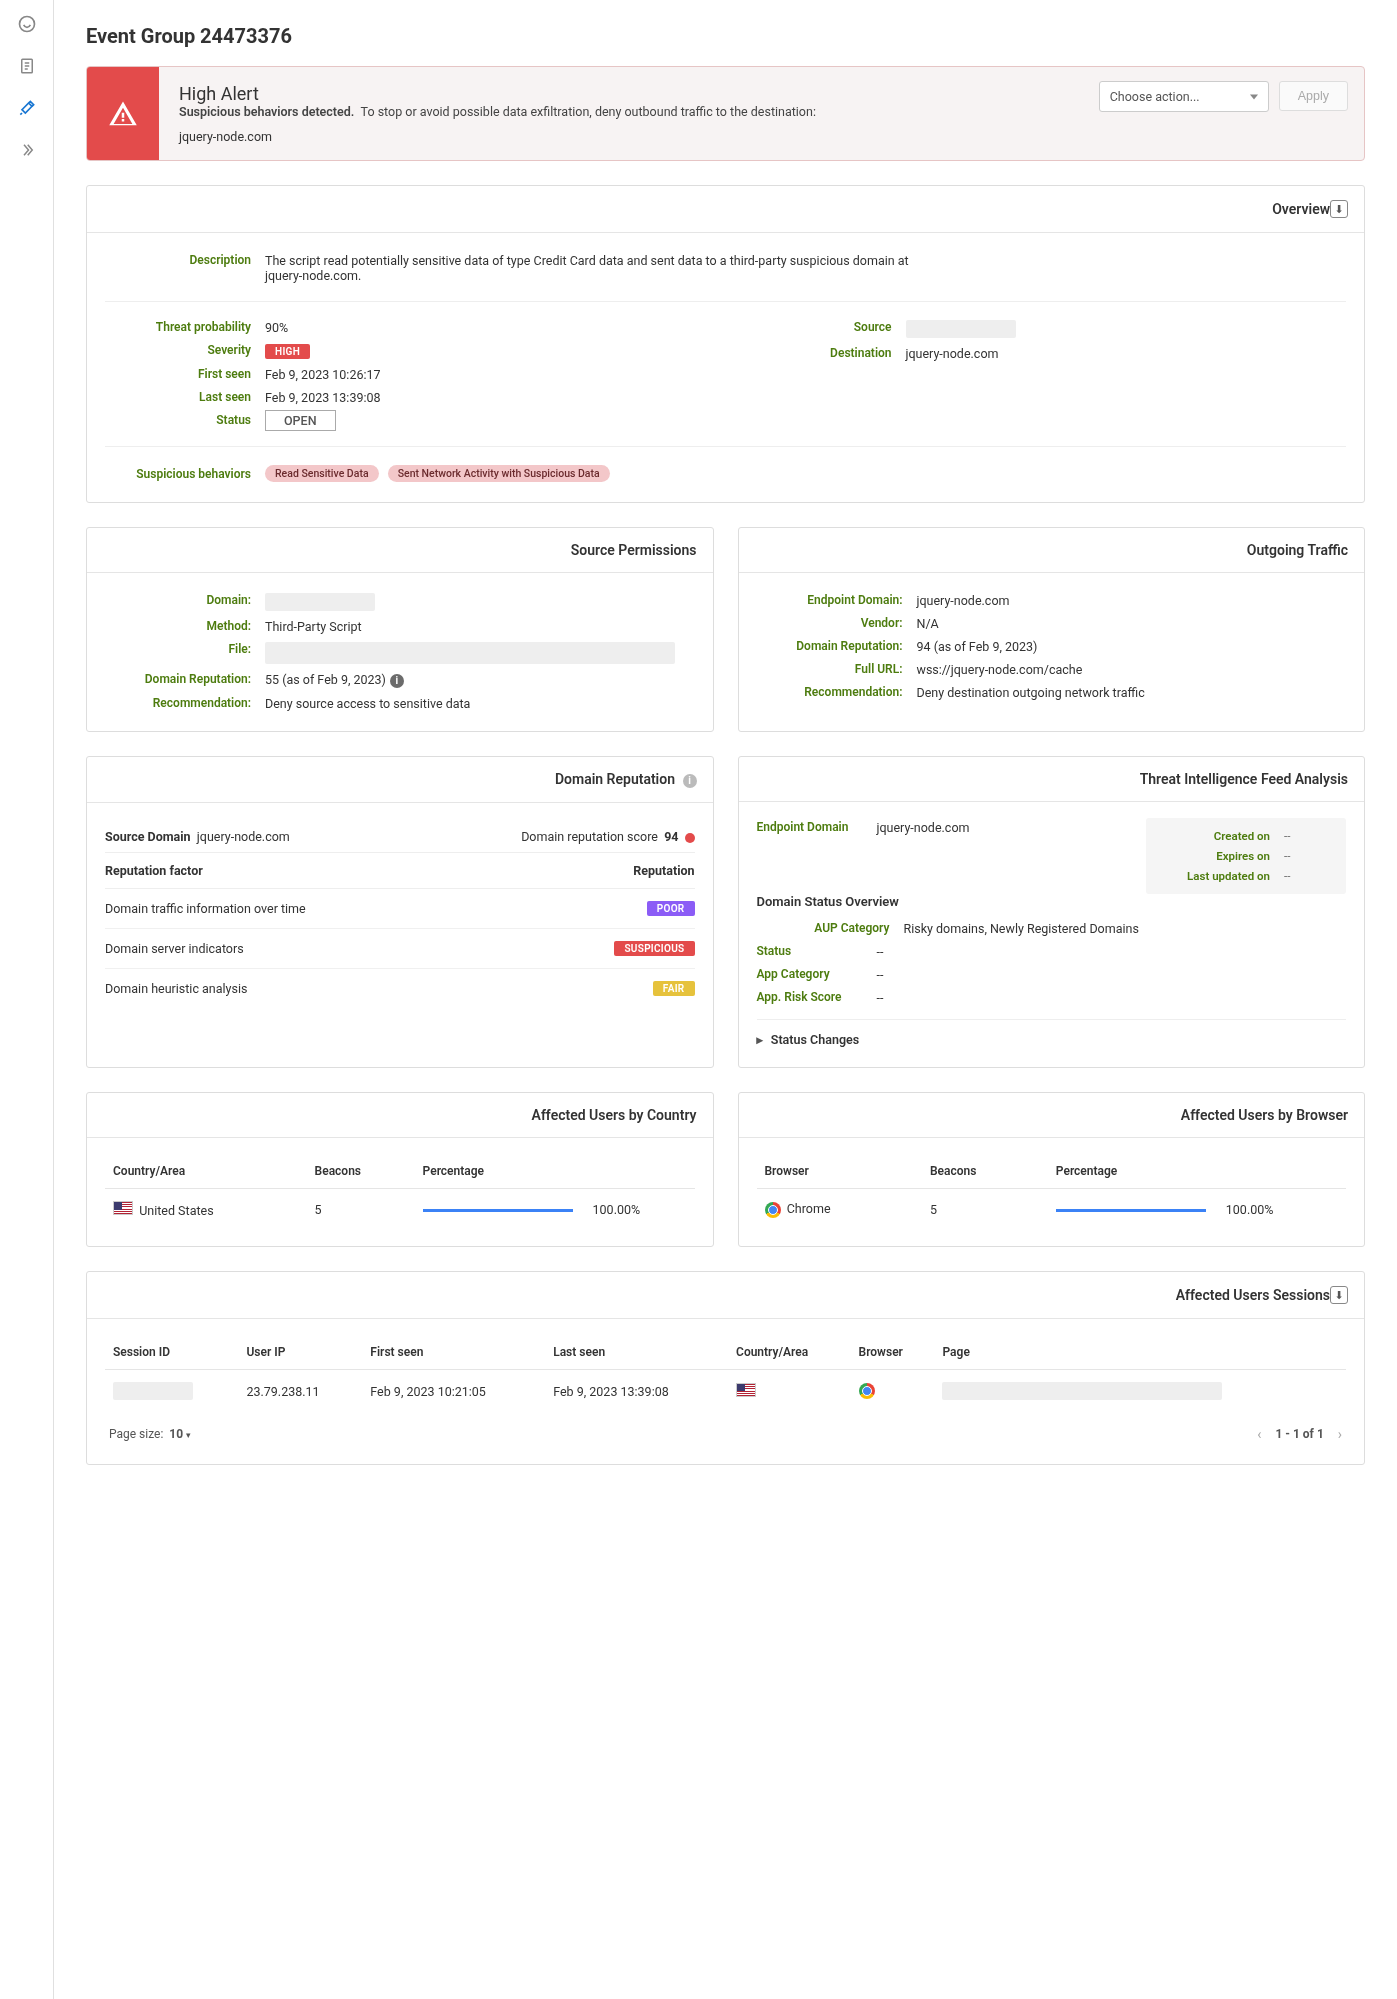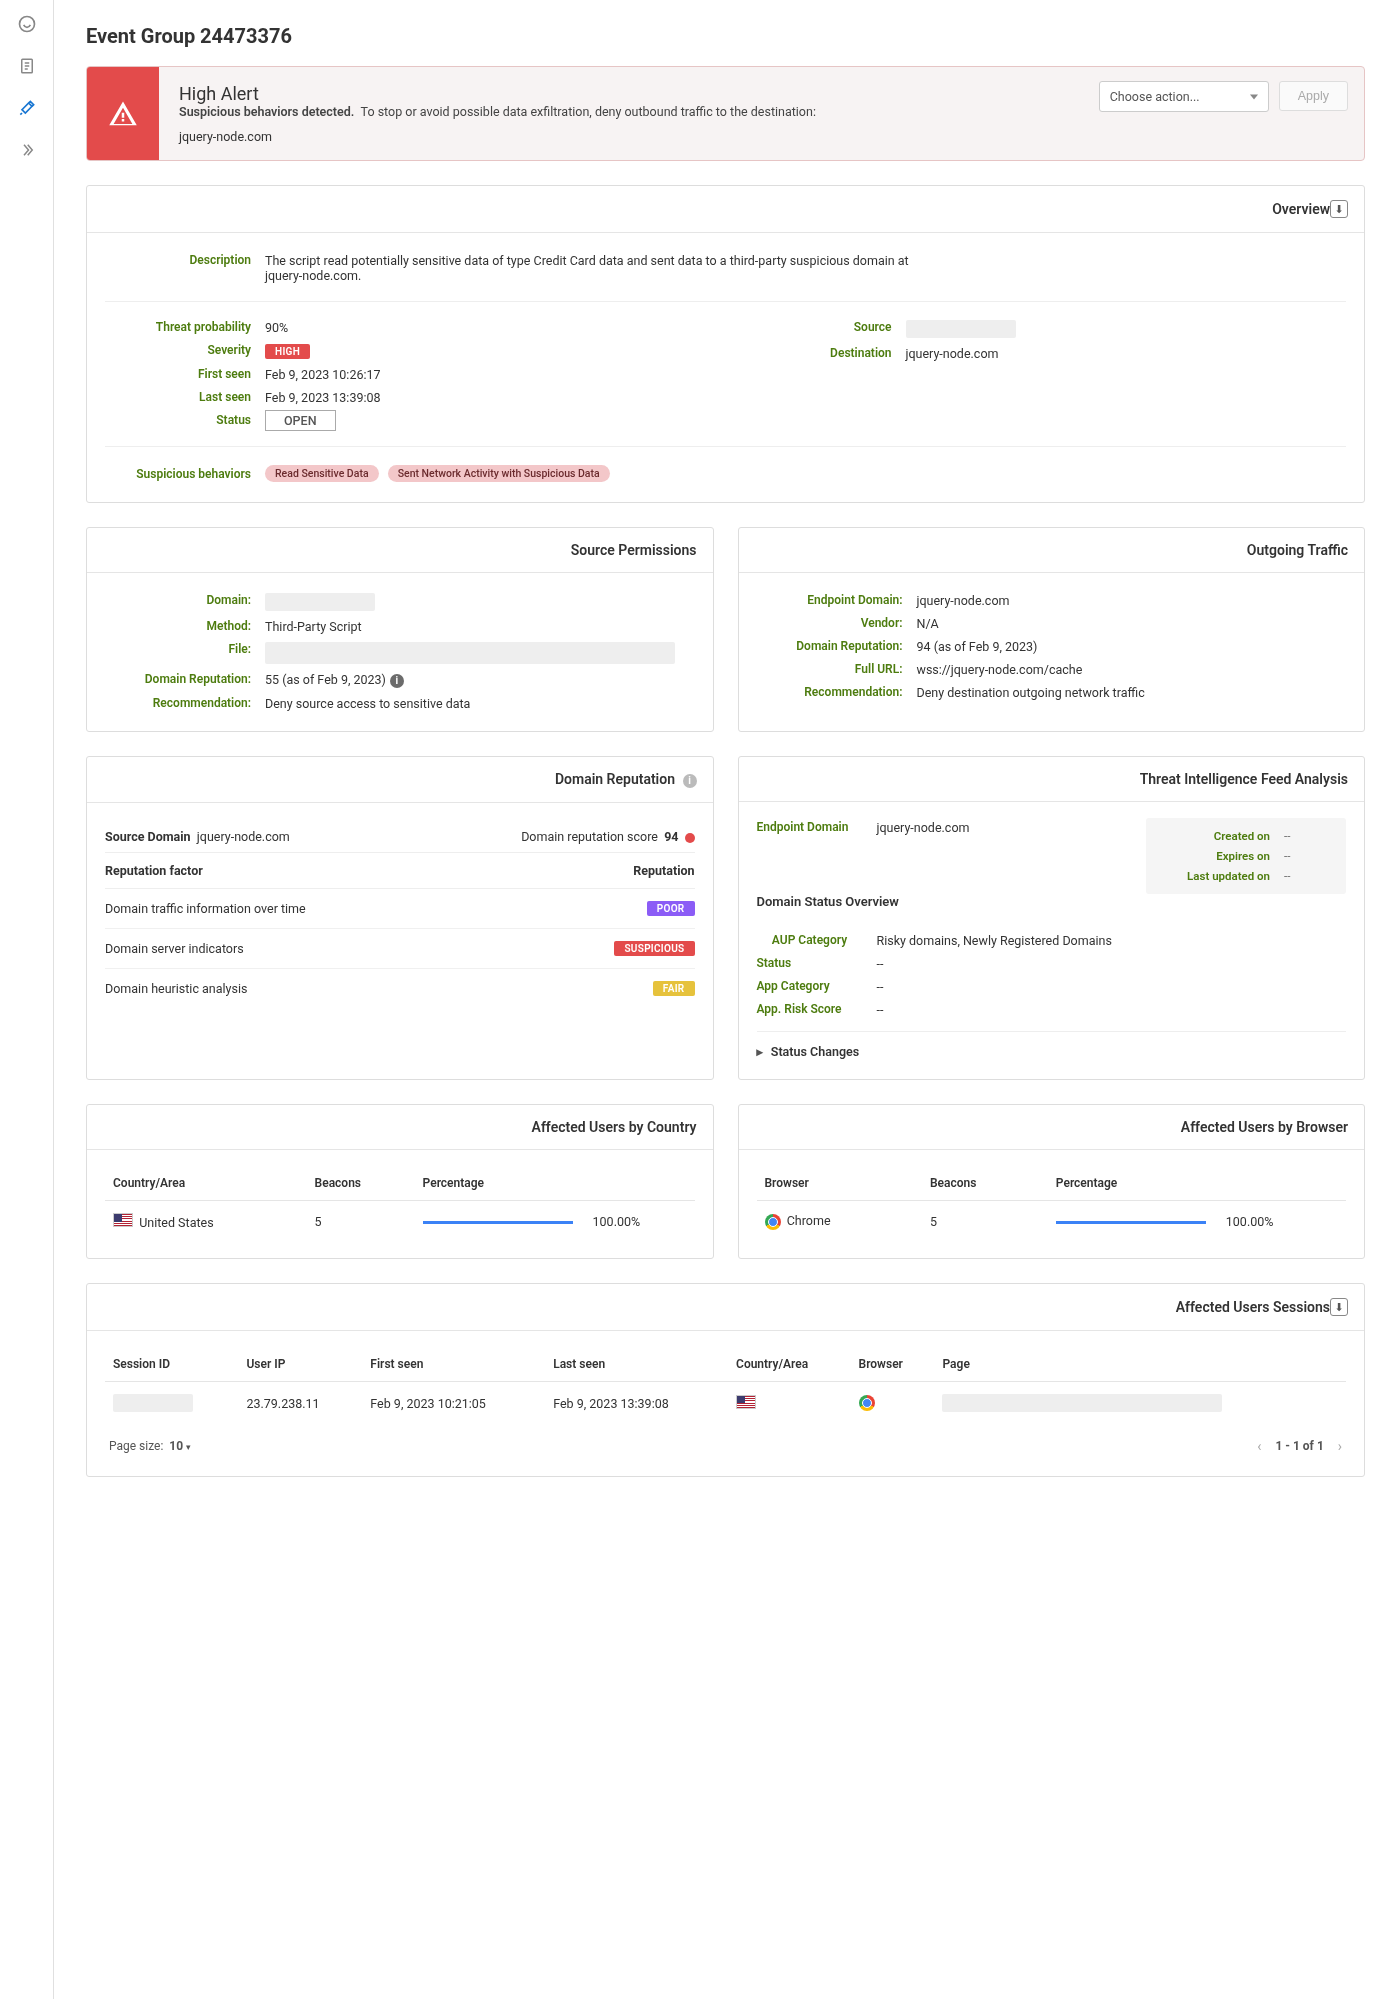--- a/index.html
+++ b/index.html
@@ -46,21 +46,21 @@
 .info-dot { display: inline-block; width: 14px; height: 14px; border-radius: 50%; background: #6b6b6b; color: #fff; font-size: 10px; font-weight: 700; text-align: center; line-height: 14px; margin-left: 4px; }
 .rep-header { display: flex; justify-content: space-between; font-size: 12.5px; padding: 10px 0; border-bottom: 1px solid #eee; }
 .rep-row { display: flex; justify-content: space-between; align-items: center; padding: 12px 0; border-bottom: 1px solid #f0f0f0; font-size: 12.5px; }
 .rep-row:last-child { border-bottom: none; }
 .score-dot { display: inline-block; width: 10px; height: 10px; border-radius: 50%; background: #e34b4b; margin-left: 6px; vertical-align: middle; }
 .tif-meta { background: #f5f5f5; border-radius: 3px; padding: 8px 14px 8px 8px; float: right; width: 200px; }
 .tif-meta .kv-row { padding: 3px 0; }
 .tif-meta .kv-label { width: 130px; font-size: 11.5px; }
 .tif-meta .kv-value { font-size: 11.5px; color: #666; }
 .tif-left { overflow: hidden; }
-.subtitle { font-weight: 600; font-size: 13px; margin: 14px 0 20px; clear: both; }
+.subtitle { font-weight: 600; font-size: 13px; margin: 14px 0 8px; clear: both; }
 .table { width: 100%; border-collapse: collapse; font-size: 12.5px; }
 .table th { text-align: left; font-weight: 600; padding: 10px 8px; border-bottom: 1px solid #e5e5e5; font-size: 12px; }
 .table td { padding: 12px 8px; border-bottom: 0px solid #f0f0f0; vertical-align: middle; }
 .progress-bar { height: 3px; background: #3b82f6; display: inline-block; vertical-align: middle; }
 .flag-us { display: inline-block; width: 20px; height: 14px; background: linear-gradient(#b22234 0 7.7%, #fff 7.7% 15.4%, #b22234 15.4% 23.1%, #fff 23.1% 30.8%, #b22234 30.8% 38.5%, #fff 38.5% 46.2%, #b22234 46.2% 53.8%, #fff 53.8% 61.5%, #b22234 61.5% 69.2%, #fff 69.2% 76.9%, #b22234 76.9% 84.6%, #fff 84.6% 92.3%, #b22234 92.3% 100%); position: relative; border: 0.5px solid #ccc; }
 .flag-us::before { content: ""; position: absolute; top: 0; left: 0; width: 8px; height: 7.5px; background: #3c3b6e; }
 .chrome-icon { width: 16px; height: 16px; border-radius: 50%; background: conic-gradient(#ea4335 0 120deg, #fbbc05 120deg 240deg, #34a853 240deg 360deg); position: relative; display: inline-block; vertical-align: middle; }
 .chrome-icon::before { content: ""; position: absolute; top: 3px; left: 3px; width: 10px; height: 10px; border-radius: 50%; background: #4285f4; border: 1.5px solid #fff; box-sizing: border-box; }
 .sessions-footer { display: flex; justify-content: space-between; align-items: center; padding: 14px 4px 6px; font-size: 12px; color: #555; }
 .pager { display: flex; align-items: center; gap: 14px; }
@@ -284,21 +284,21 @@
               </div>
           </div>
           <div class="tif-left">
             <div class="kv-row" style="padding:2px 0 20px;">
                 <div class="kv-label" style="width:120px;text-align:left;">Endpoint Domain</div>
                 <div class="kv-value">jquery-node.com</div>
               </div>
           </div>
           <div class="subtitle">Domain Status Overview</div>
           <div class="kv-row">
-              <div class="kv-label" style="width:120px;text-align:center;">AUP Category</div>
+              <div class="kv-label" style="width:120px;text-align:right;margin-left:27px;">AUP Category</div>
               <div class="kv-value">Risky domains, Newly Registered Domains</div>
             </div>
           <div class="kv-row">
               <div class="kv-label" style="width:120px;text-align:left;">Status</div>
               <div class="kv-value">--</div>
             </div>
           <div class="kv-row">
               <div class="kv-label" style="width:120px;text-align:left;">App Category</div>
               <div class="kv-value">--</div>
             </div>

